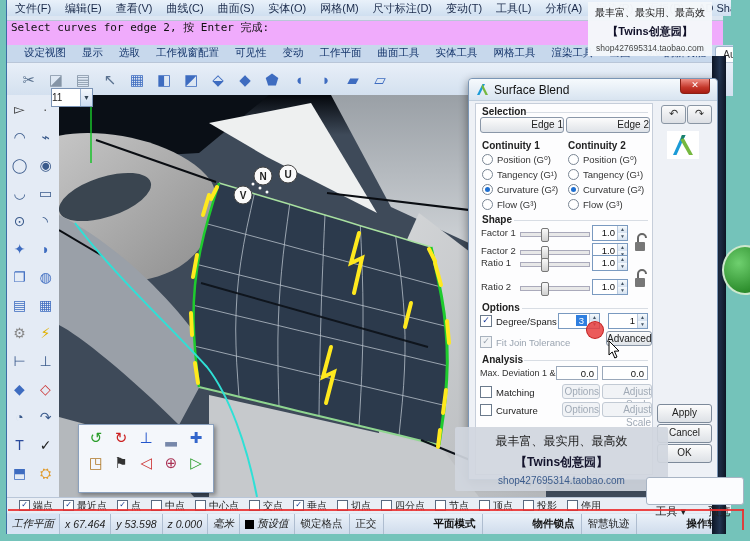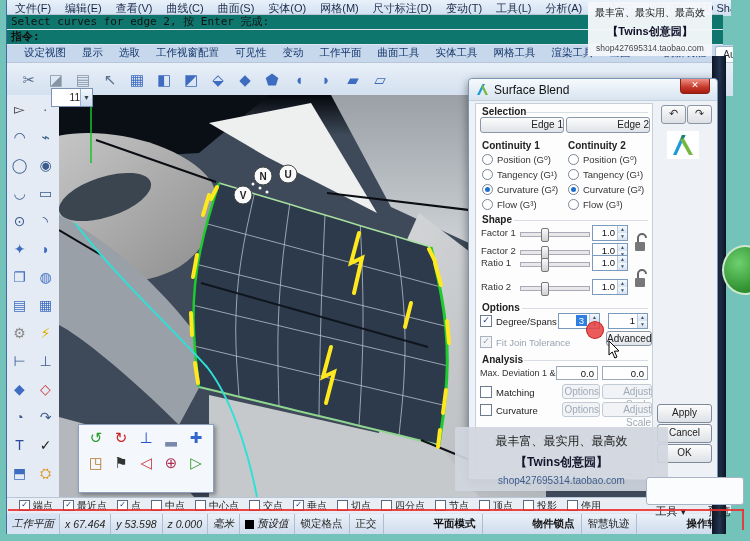--- a/index.html
+++ b/index.html
@@ -7,21 +7,21 @@
   #frame{position:relative;width:750px;height:541px;background:#74c3ba;overflow:hidden;}
   #app{position:absolute;left:6px;top:0;width:716px;height:534px;background:#dde6f2;border-left:1px solid #3b6ea5;}
   .abs{position:absolute;}
 
   
   #menu-bar{left:0;top:0;width:716px;height:16px;background:linear-gradient(#e9f1fa,#cfdff0);
     display:flex;align-items:center;gap:14px;padding-left:8px;font-size:11px;color:#1a2a4a;white-space:nowrap;overflow:hidden;}
   .menu-item{cursor:default;}
 
   
-  #cmd-area{left:0;top:14px;width:716px;height:29px;background:#0f766e;border-top:1px solid #b9c6d8;}
+  #cmd-area{left:0;top:20px;width:716px;height:29px;background:#f0abfc;border-top:1px solid #b9c6d8;}
   .cmd-line{font-family:"DejaVu Sans Mono","Liberation Mono",monospace;font-size:11px;color:#111;
     height:14px;line-height:14px;padding-left:4px;white-space:nowrap;overflow:hidden;}
   #cmd-prompt{border-top:1px solid #e2e6ec;font-weight:bold;}
 
   
   #tab-row{left:0;top:45px;width:716px;height:17px;background:#c7d8ec;display:flex;align-items:flex-end;
     gap:2px;padding-left:10px;font-size:10.5px;color:#15356b;white-space:nowrap;overflow:hidden;}
   .tab{padding:1px 7px 2px 7px;border-radius:3px 3px 0 0;}
   .tab.active{background:#fdfefe;border:1px solid #9fb4cd;border-bottom:none;color:#333;}
 
@@ -34,21 +34,21 @@
   #left-toolbar{left:0;top:95px;width:52px;height:402px;background:#e4ebf5;border-right:1px solid #b9c6d8;
     display:grid;grid-template-columns:26px 26px;align-content:start;}
   #left-toolbar .tbtn{width:25px;height:28px;font-size:14px;}
 
   
   #viewport{left:52px;top:95px;width:660px;height:402px;background:#3e4a59;overflow:hidden;}
 
   
   #vp-spinner{left:51px;top:88px;width:40px;height:17px;background:#fff;border:1px solid #7a93b5;
     display:flex;align-items:center;font-size:10px;color:#222;z-index:12;}
-  #vp-spinner .val{flex:1;text-align:right;}
+  #vp-spinner .val{flex:1;text-align:left;}
   #vp-spinner .drop{width:11px;height:100%;background:linear-gradient(#f4f8fd,#cddcf0);border-left:1px solid #9ab0cc;
     font-size:7px;display:flex;align-items:center;justify-content:center;color:#345;}
 
   
   #edge-tools{left:78px;top:424px;width:134px;height:67px;background:#f4f7fb;border:1px solid #8aa0bd;z-index:15;box-shadow:2px 2px 4px rgba(0,0,0,.35);}
   #edge-tools .title{height:14px;background:linear-gradient(#bed3ec,#8fb0d8);display:flex;align-items:center;
     font-size:10px;color:#102a52;padding:0 3px;gap:3px;}
   #edge-tools .title .t-icon{width:9px;height:9px;background:linear-gradient(#ffb84a,#d07a10);border:1px solid #8a5a10;}
   #edge-tools .title .grow{flex:1;}
   .mini-btn{width:11px;height:9px;font-size:7px;line-height:8px;text-align:center;border:1px solid #6a84a8;background:#dce8f6;color:#345;}
@@ -160,21 +160,20 @@
         <span class="menu-item">变动(T)</span>
         <span class="menu-item">工具(L)</span>
         <span class="menu-item">分析(A)</span>
         <span class="menu-item">渲染(R)</span>
         <span class="menu-item">面板(P)</span>
         <span class="menu-item">AD Sha</span>
       </div>
 
     <div id="cmd-area" class="abs">
       <div class="cmd-line">Select curves for edge 2, 按 Enter 完成:</div>
-      <div class="cmd-line" id="cmd-prompt">指令:</div>
     </div>
 
     <div id="tab-row" class="abs">
         <span class="tab">设定视图</span>
         <span class="tab">显示</span>
         <span class="tab">选取</span>
         <span class="tab">工作视窗配置</span>
         <span class="tab">可见性</span>
         <span class="tab">变动</span>
         <span class="tab">工作平面</span>

